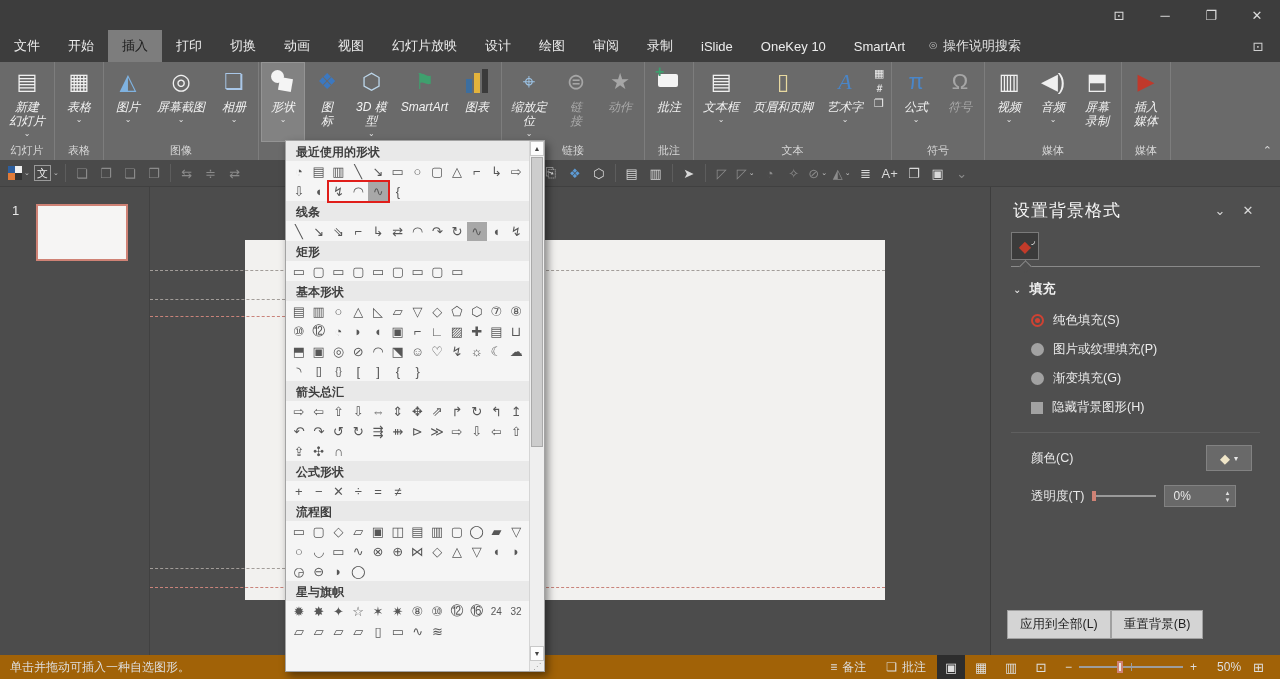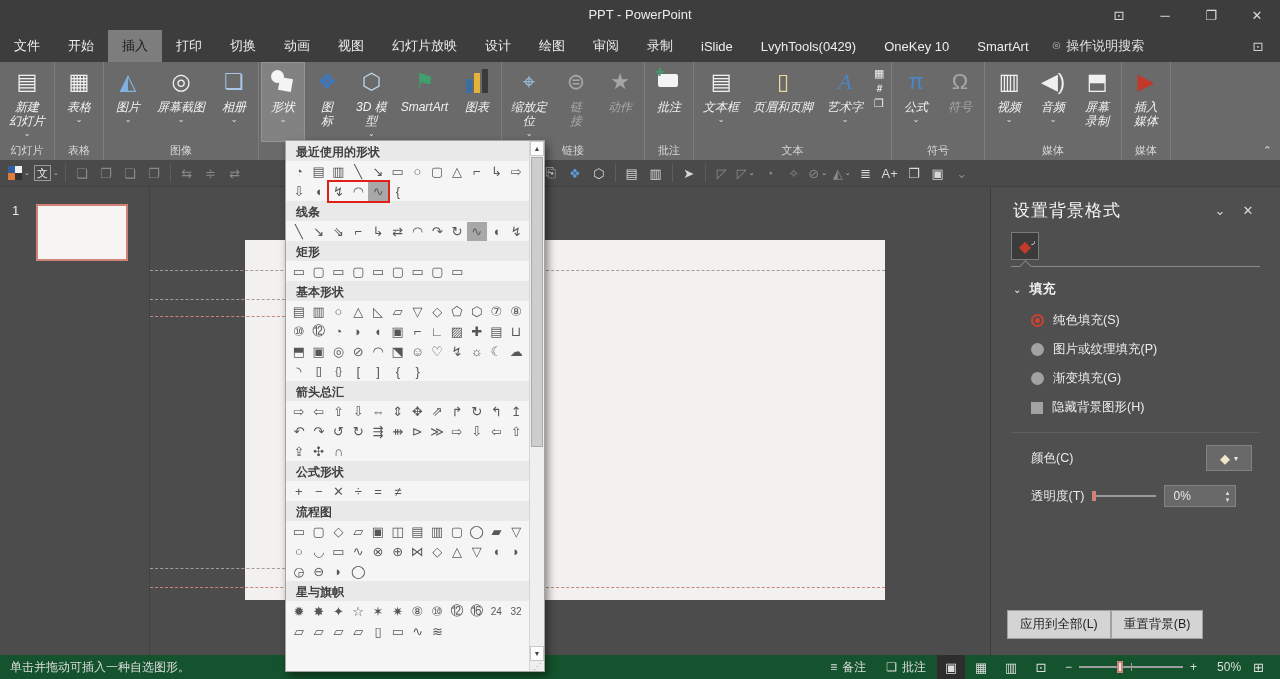--- a/index.html
+++ b/index.html
@@ -97,21 +97,21 @@
   .tslider { width:64px; height:12px; position:relative; }
   .tslider .track { position:absolute; left:0; right:0; top:5px; height:2px; background:#9a9a9a; }
   .tslider .thumb { position:absolute; left:0; top:1px; width:4px; height:10px; background:#ececec; }
   .spin { width:72px; height:22px; background:#696969; border:1px solid #828282; display:flex; align-items:center; }
   .spin .val { flex:1; padding-left:8px; font-size:12px; }
   .spin .arrows { width:16px; display:flex; flex-direction:column; align-items:center; line-height:7px; font-size:7px; color:#e0e0e0; }
   .tp-buttons { position:absolute; left:0px; bottom:16px; width:100%; display:flex; padding-left:16px; }
   .tp-btn { background:#d4d4d4; color:#1e1e1e; border:1px solid #a0a0a0; font-size:12.5px; padding:5px 12px; font-family:inherit; }
 
   
-  .statusbar { position:absolute; left:0; top:655px; width:1280px; height:24px; background:#14532d; color:#dedede; font-size:12px; display:flex; align-items:center; }
+  .statusbar { position:absolute; left:0; top:655px; width:1280px; height:24px; background:#a16207; color:#dedede; font-size:12px; display:flex; align-items:center; }
   .sb-hint { padding-left:10px; }
   .sb-right { margin-left:auto; display:flex; align-items:center; gap:2px; padding-right:8px; }
   .sb-item { display:flex; align-items:center; gap:5px; padding:0 9px; height:24px; }
   .sb-view { width:28px; height:24px; display:flex; align-items:center; justify-content:center; font-size:13px; }
   .sb-view.active { background:#2d2d2d; }
   .zoomctl { display:flex; align-items:center; gap:7px; padding:0 8px; }
   .zslider { width:104px; height:12px; position:relative; }
   .zslider .track { position:absolute; left:0; right:0; top:5px; height:2px; background:#9d9d9d; }
   .zslider .tick { position:absolute; left:50%; top:2px; width:1px; height:8px; background:#9d9d9d; }
   .zslider .thumb { position:absolute; left:36%; top:0; width:6px; height:12px; background:#e8e8e8; }
@@ -133,21 +133,20 @@
   .sp-scroll .down { bottom:10px; }
   .sp-scroll .sthumb { position:absolute; left:1px; top:16px; width:12px; height:290px; background:#cdcdcd; border:1px solid #aaa; }
   .sp-grip { position:absolute; right:2px; bottom:0px; font-size:8px; color:#9a9a9a; letter-spacing:1px; }
 </style>
 </head>
 <body>
 
 <div id="app">
 
   <div class="titlebar">
-    <span class="title">PPT  -  PowerPoint</span>
     <div class="win-controls">
       <span>⊡</span>
       <span>─</span>
       <span>❐</span>
       <span>✕</span>
     </div>
   </div>
 
   <div class="tabbar">
     <span class="tab">文件</span>
@@ -156,21 +155,20 @@
       <span class="tab">打印</span>
       <span class="tab">切换</span>
       <span class="tab">动画</span>
       <span class="tab">视图</span>
       <span class="tab">幻灯片放映</span>
       <span class="tab">设计</span>
       <span class="tab">绘图</span>
       <span class="tab">审阅</span>
       <span class="tab">录制</span>
       <span class="tab">iSlide</span>
-      <span class="tab">LvyhTools(0429)</span>
       <span class="tab">OneKey 10</span>
       <span class="tab">SmartArt</span>
     <span class="tab-search">
       <span class="bulb">⌾</span>
       <span>操作说明搜索</span>
     </span>
     <span class="top-comment">⊡</span>
   </div>
 
   <div class="ribbon">

